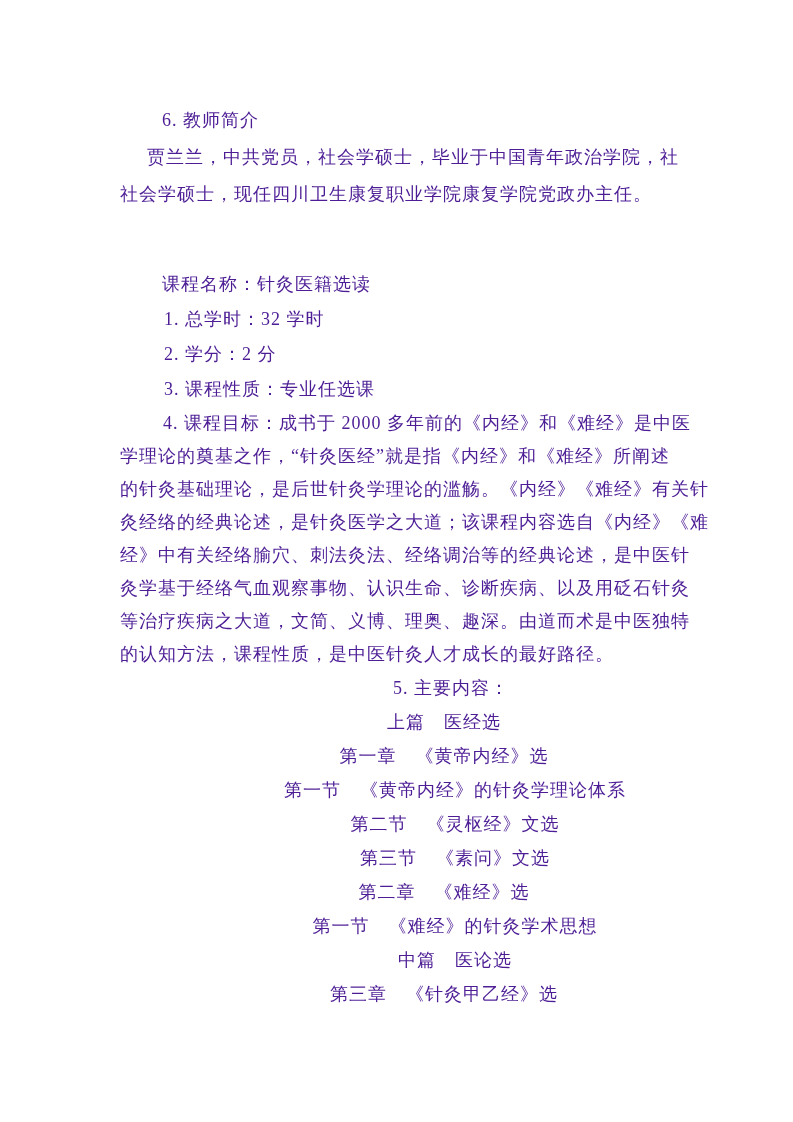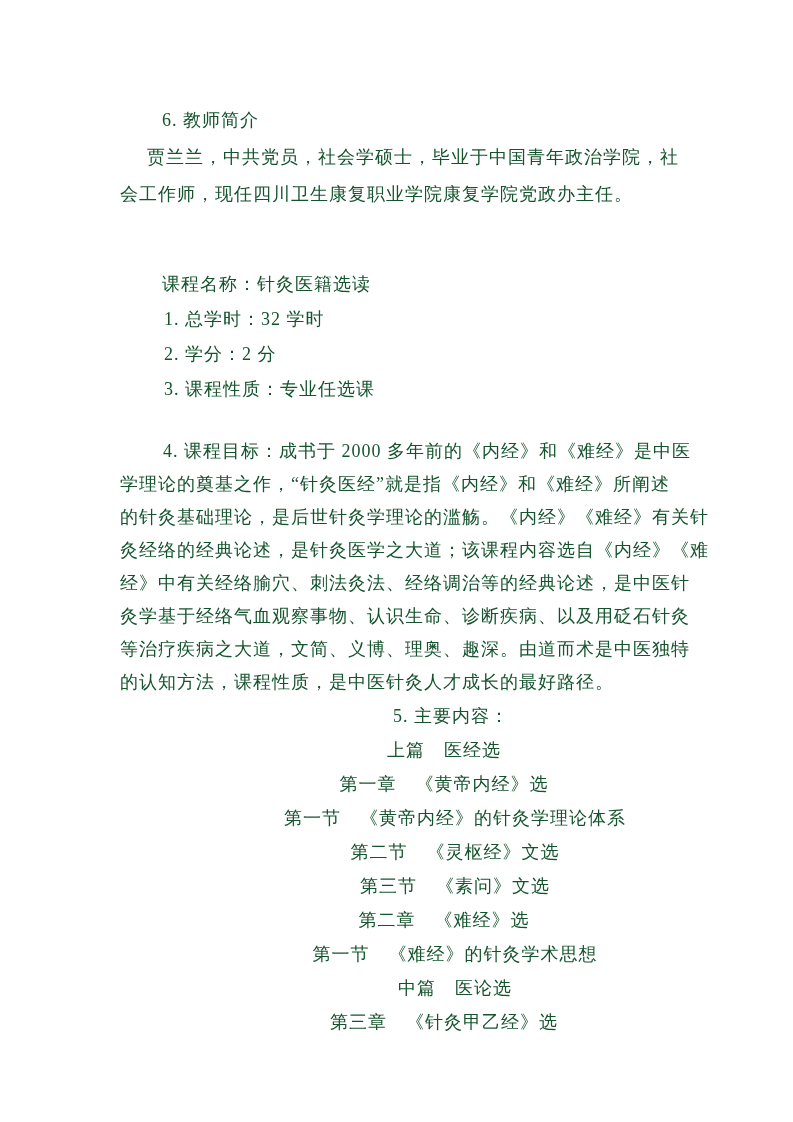--- a/index.html
+++ b/index.html
@@ -5,21 +5,21 @@
   html, body {
     margin: 0;
     padding: 0;
     background: #ffffff;
   }
   .page {
     position: relative;
     width: 793px;
     height: 1122px;
     background: #ffffff;
-    color: #14532d;
+    color: #4c1d95;
     font-family: "Liberation Serif", "DejaVu Serif", serif;
     font-size: 18px;
     letter-spacing: 1px;
     overflow: hidden;
   }
   .content {
     position: absolute;
     left: 120px;
     top: 102px;
     width: 620px;
@@ -32,34 +32,34 @@
   .b2 { margin-top: 54px; }
   .b2 .ln { line-height: 35px; height: 35px; }
   
   .b3 .ln { line-height: 33px; height: 33px; }
   
   .b4 .ln { line-height: 34px; height: 34px; text-align: center; }
 
   .ind27 { padding-left: 27px; }
   .ind28 { padding-left: 28px; }
   .ind42 { padding-left: 42px; }
-  .ind43 { padding-left: 43px; margin-top: 28px; }
+  .ind43 { padding-left: 43px; }
   .ind44 { padding-left: 44px; }
   .ind50 { padding-left: 50px; }
 </style>
 </head>
 <body>
 
 <div class="page">
   <div class="content">
 
     <div class="b1">
       <div class="ln ind42">6. 教师简介</div>
       <div class="ln ind27">贾兰兰，中共党员，社会学硕士，毕业于中国青年政治学院，社</div>
-      <div class="ln">会工作师，现任四川卫生康复职业学院康复学院党政办主任。</div>
+      <div class="ln">社会学硕士，现任四川卫生康复职业学院康复学院党政办主任。</div>
     </div>
 
     <div class="b2">
       <div class="ln ind42">课程名称：针灸医籍选读</div>
       <div class="ln ind44">1. 总学时：32 学时</div>
       <div class="ln ind44">2. 学分：2 分</div>
       <div class="ln ind44">3. 课程性质：专业任选课</div>
     </div>
 
     <div class="b3">

